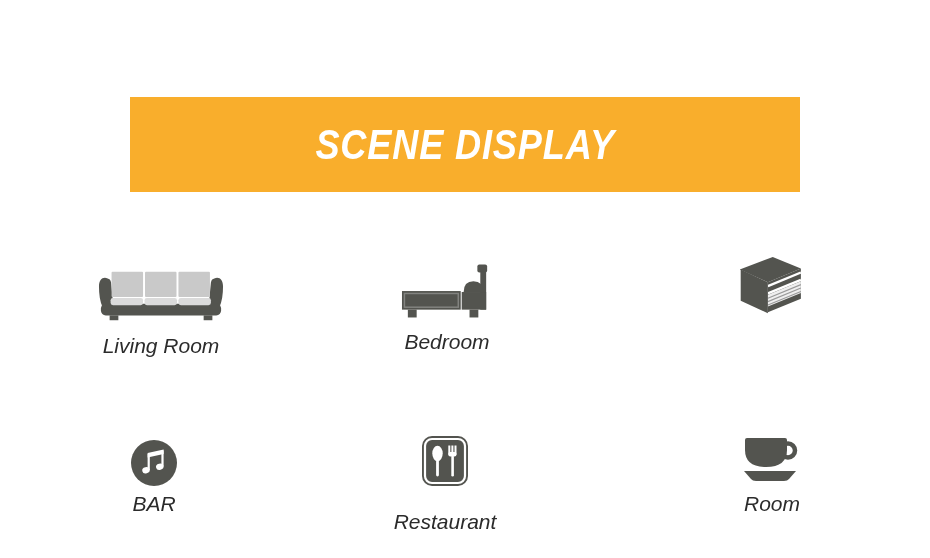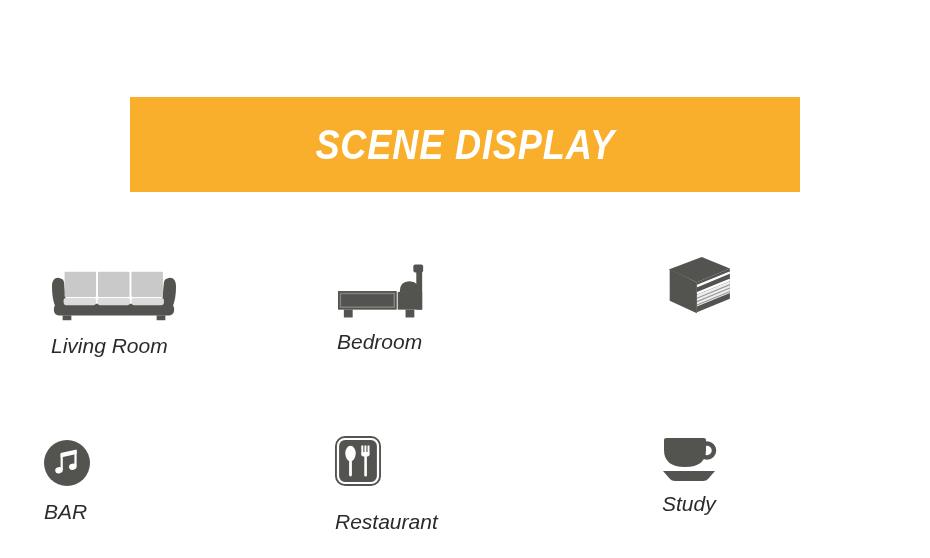--- a/index.html
+++ b/index.html
@@ -11,21 +11,21 @@
   }
   .banner {
     position:absolute; left:130px; top:97px; width:670px; height:95px;
     background:var(--banner-bg,#F9AE2C);
     display:flex; align-items:center; justify-content:center;
   }
   .banner-title {
     color:var(--banner-text,#fff); font-size:42px; font-weight:bold;
     letter-spacing:1px; transform:scaleX(.86); white-space:nowrap;
   }
-  .scene { position:absolute; display:flex; flex-direction:column; align-items:flex-start; }
+  .scene { position:absolute; display:flex; flex-direction:column; align-items:center; }
   .icon-box { display:flex; align-items:flex-end; justify-content:center; }
   .row1 .icon-box { height:66px; }
   .row2 .icon-box { height:56px; }
   .scene-label {
     color:var(--label-text,#2b2b2b); font-size:21px; line-height:24px; white-space:nowrap;
   }
   .ic   { fill:var(--icon-dark,#53544F); }
   .lc   { fill:var(--cushion-light,#C9C9C9); }
   .sc   { fill:var(--seat-light,#DBDBDB); }
   .pg   { fill:var(--pages,#EFEFEF); }
@@ -98,21 +98,21 @@
     <div class="icon-box">
       <svg width="46" height="46" viewBox="0 0 46 46">
         <circle class="ic" cx="23" cy="23" r="23"></circle>
         <polygon class="wt" points="16.6,13 32.6,9.5 32.6,14 16.6,17.5"></polygon>
         <rect class="wt" x="16.6" y="14" width="2.2" height="16"></rect>
         <rect class="wt" x="30.4" y="10.5" width="2.2" height="16"></rect>
         <ellipse class="wt" cx="15" cy="30.2" rx="3.8" ry="3.1" transform="rotate(-15 15 30.2)"></ellipse>
         <ellipse class="wt" cx="28.8" cy="26.7" rx="3.8" ry="3.1" transform="rotate(-15 28.8 26.7)"></ellipse>
       </svg>
     </div>
-    <div class="scene-label" style="margin-top:14px;">BAR</div>
+    <div class="scene-label" style="margin-top:6px;">BAR</div>
   </div>
 
   <div class="scene row2" style="left:335px; top:430px; width:220px;">
     <div class="icon-box">
       <svg width="46" height="50" viewBox="0 0 46 50">
         <rect class="ic" x="0" y="0" width="46" height="50" rx="10"></rect>
         <rect class="wl" x="3" y="3" width="40" height="44" rx="7" stroke-width="2.2"></rect>
         <ellipse class="wt" cx="15.5" cy="17.5" rx="5.2" ry="7.8"></ellipse>
         <rect class="wt" x="14.1" y="24" width="2.8" height="16.5" rx="1.4"></rect>
         <rect class="wt" x="26.3" y="9.5" width="2" height="9"></rect>
@@ -126,16 +126,16 @@
   </div>
 
   <div class="scene row2" style="left:662px; top:430px; width:220px;">
     <div class="icon-box">
       <svg width="58" height="48" viewBox="0 0 58 48">
         <circle class="ring" cx="45" cy="12.5" r="7" stroke-width="4.5"></circle>
         <path class="ic" d="M4,0 H42 Q44,0 44,2 V12 Q44,29 23,29 Q2,29 2,12 V2 Q2,0 4,0 Z"></path>
         <path class="ic" d="M1,33 H53 L46,41 Q44.5,43 41,43 H13 Q9.5,43 8,41 Z"></path>
       </svg>
     </div>
-    <div class="scene-label" style="margin-top:6px;">Study</div>
+    <div class="scene-label" style="margin-top:6px;">Room</div>
   </div>
 
 </div>
 
 </body></html>

